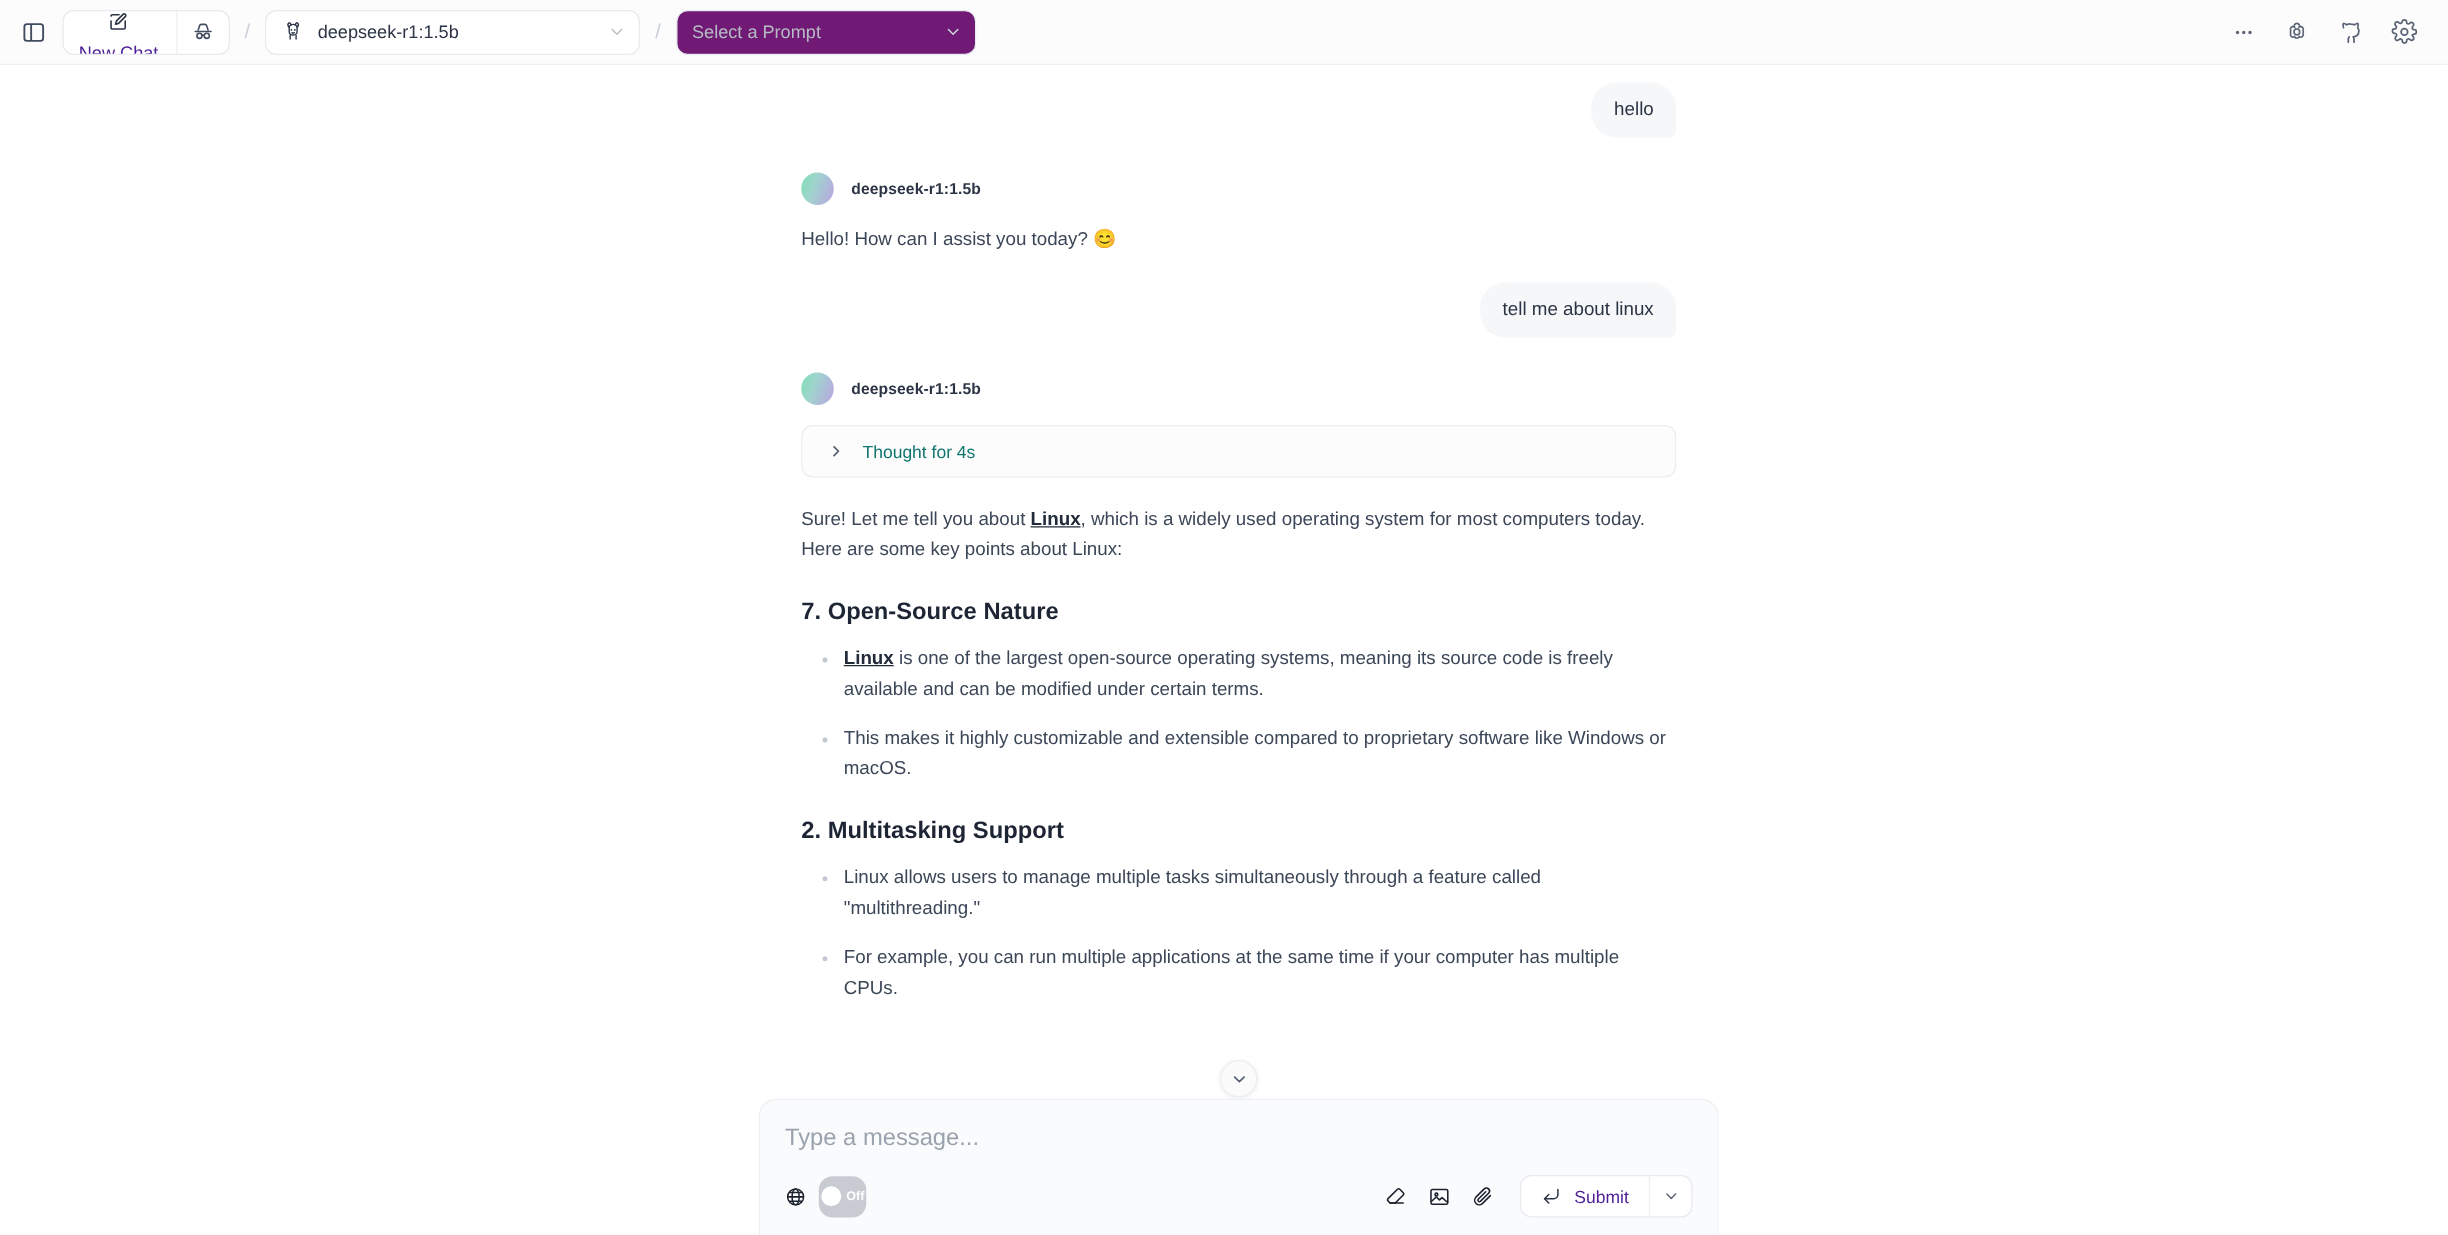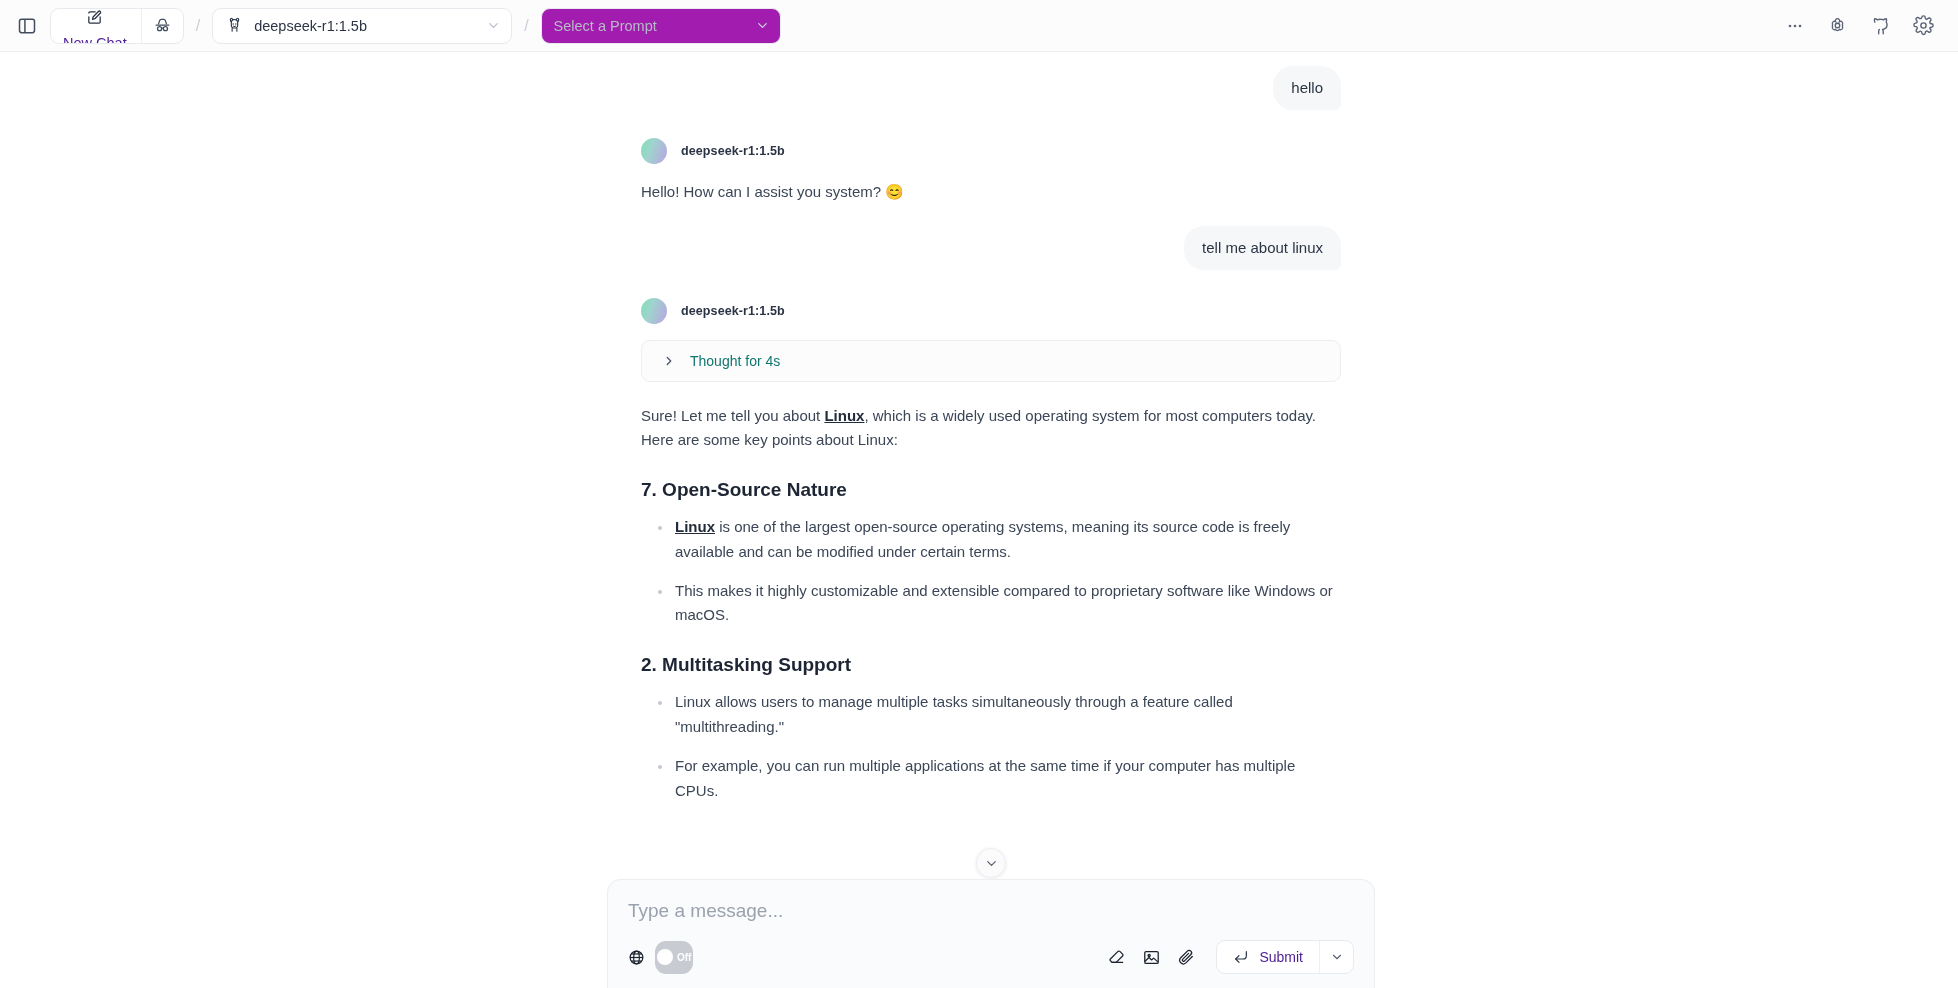--- a/index.html
+++ b/index.html
@@ -61,21 +61,21 @@
     display: flex; align-items: center;
     height: 36px;
     border: 1px solid #e7eaee;
     border-radius: 9px;
     background: #ffffff;
     padding: 0 10px 0 12px;
     cursor: pointer;
     position: relative;
   }
   .combo-model { width: 300px; }
-  .combo-prompt { width: 240px; background: #a21caf; }
+  .combo-prompt { width: 240px; background: #701a75; }
   .combo-label {
     flex: 1;
     font-size: 14.5px;
     color: #2b3445;
     white-space: nowrap; overflow: hidden; text-overflow: ellipsis;
     padding-left: 10px;
   }
   .combo-label.placeholder { color: #b6bcc6; padding-left: 0; }
   .chev { color: #b9c0ca; display: flex; align-items: center; }
 
@@ -364,21 +364,21 @@
     <div class="row-user">
       <div class="bubble-user">hello</div>
     </div>
 
     <div class="row-asst">
       <div class="asst-head">
         <div class="avatar"></div>
         <div class="asst-name">deepseek-r1:1.5b</div>
       </div>
       <div class="asst-body">
-        <div class="p">Hello! How can I assist you system? 😊</div>
+        <div class="p">Hello! How can I assist you today? 😊</div>
       </div>
     </div>
 
     <div class="row-user">
       <div class="bubble-user">tell me about linux</div>
     </div>
 
     <div class="row-asst">
       <div class="asst-head">
         <div class="avatar"></div>

